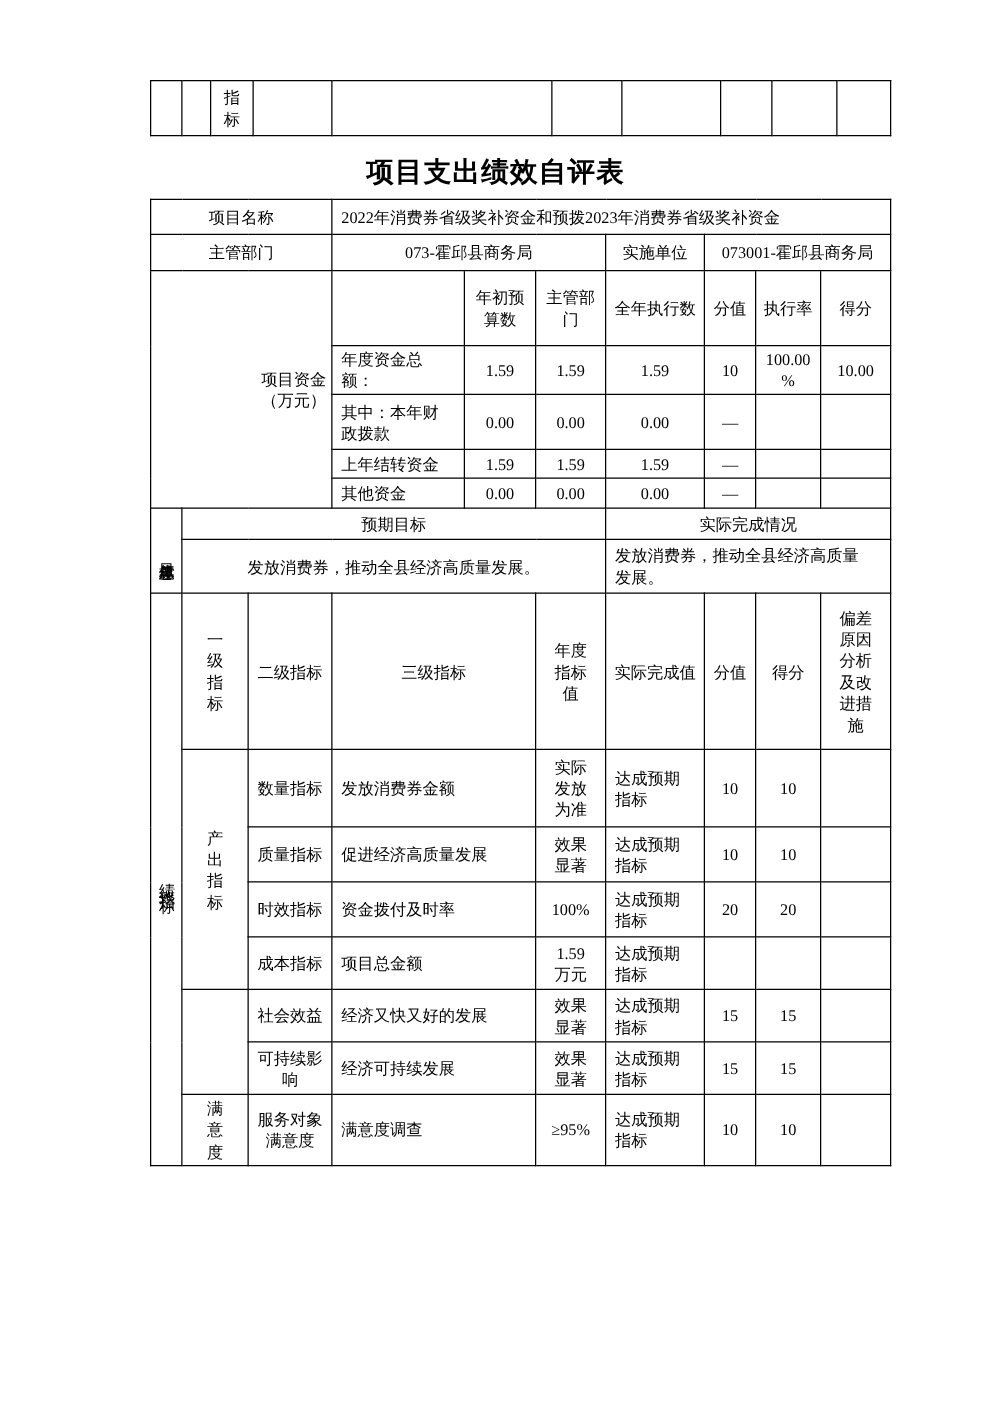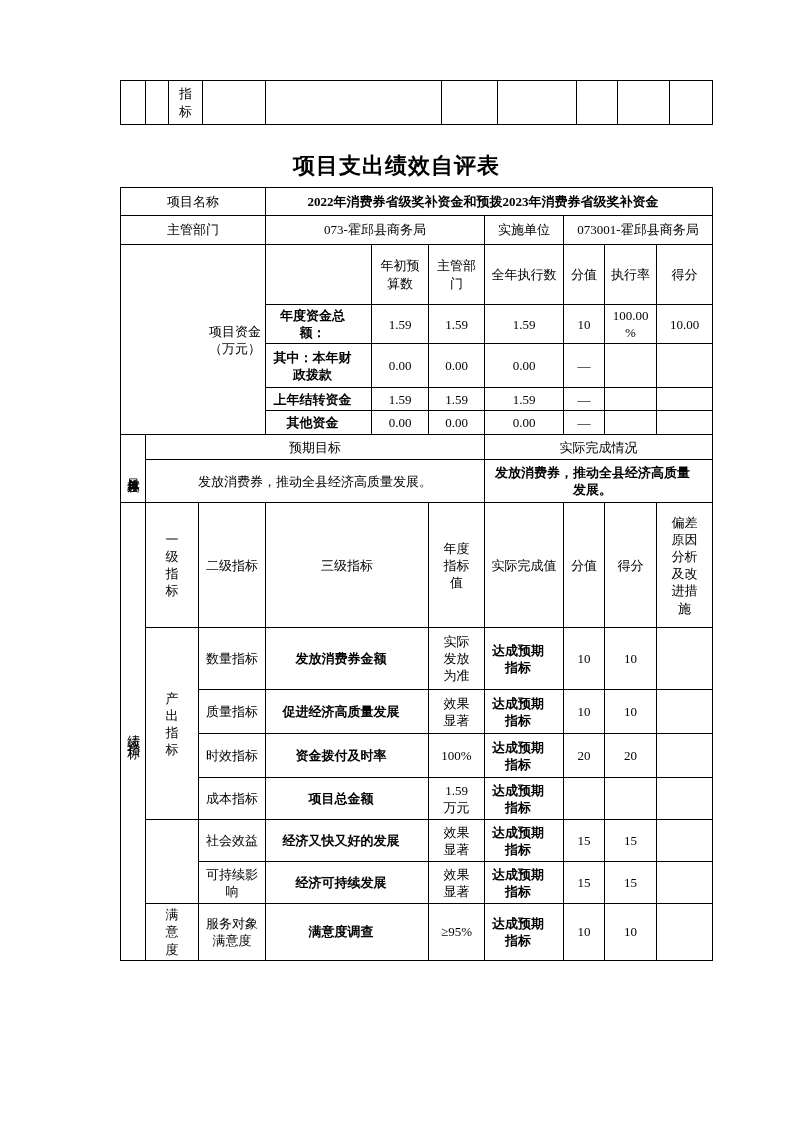--- a/index.html
+++ b/index.html
@@ -6,25 +6,25 @@
   .page{
     width:793px;height:1122px;background:#ffffff;margin:0 auto;
     font-family:"Liberation Serif","DejaVu Serif",serif;color:#000;
     overflow:hidden;position:relative;
   }
   table{border-collapse:collapse;table-layout:fixed;width:592px;margin-left:120px;}
   td{
     border:1px solid #000;font-size:13px;line-height:1.32;text-align:center;
     vertical-align:middle;padding:2px 4px;overflow:hidden;word-break:break-word;
   }
-  .frag{margin-top:80px;}
+  .frag{margin-top:64px;}
   .frag tr.total-row td{border-bottom:2px solid #000;font-weight:bold;}
-  .title{text-align:center;font-size:22px;font-weight:bold;margin:26px 0 6px 0;letter-spacing:1px;}
+  .title{text-align:center;font-size:22px;font-weight:bold;margin:14px 0 6px 0;letter-spacing:1px;}
   .subtitle{text-align:center;font-size:13px;margin:0 0 12px 0;}
-  .tl{text-align:center;padding-left:7px;padding-right:19px;font-weight:bold;}
+  .tl{text-align:left;padding-left:7px;padding-right:19px;}
   .pre{white-space:pre-line;text-align:right;}
   .vstack{width:15px;margin:0 auto;word-break:break-all;}
   .wrap2{width:31px;margin:0 auto;word-break:break-word;}
   .goal-side{writing-mode:vertical-rl;height:42px;margin:0 auto;font-size:12.5px;line-height:13px;}
   .perf-side{writing-mode:vertical-rl;margin:0 auto;font-size:13px;letter-spacing:4px;}
 </style>
 </head>
 <body>
 
 <div class="page">

